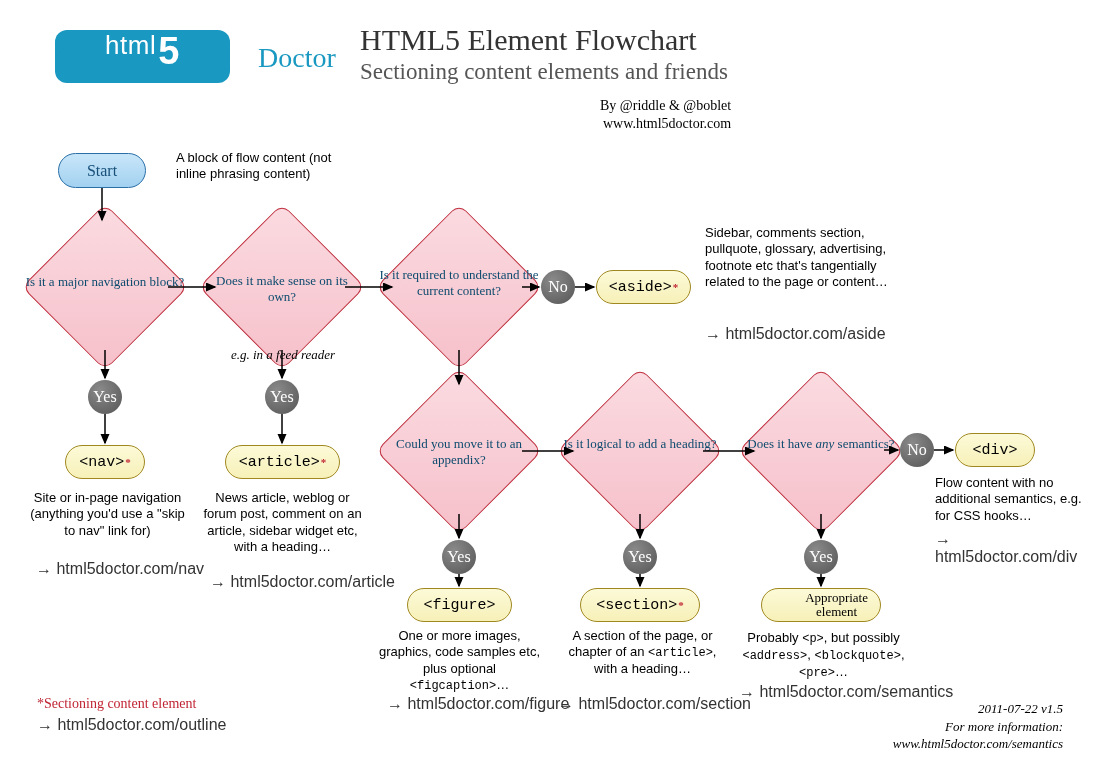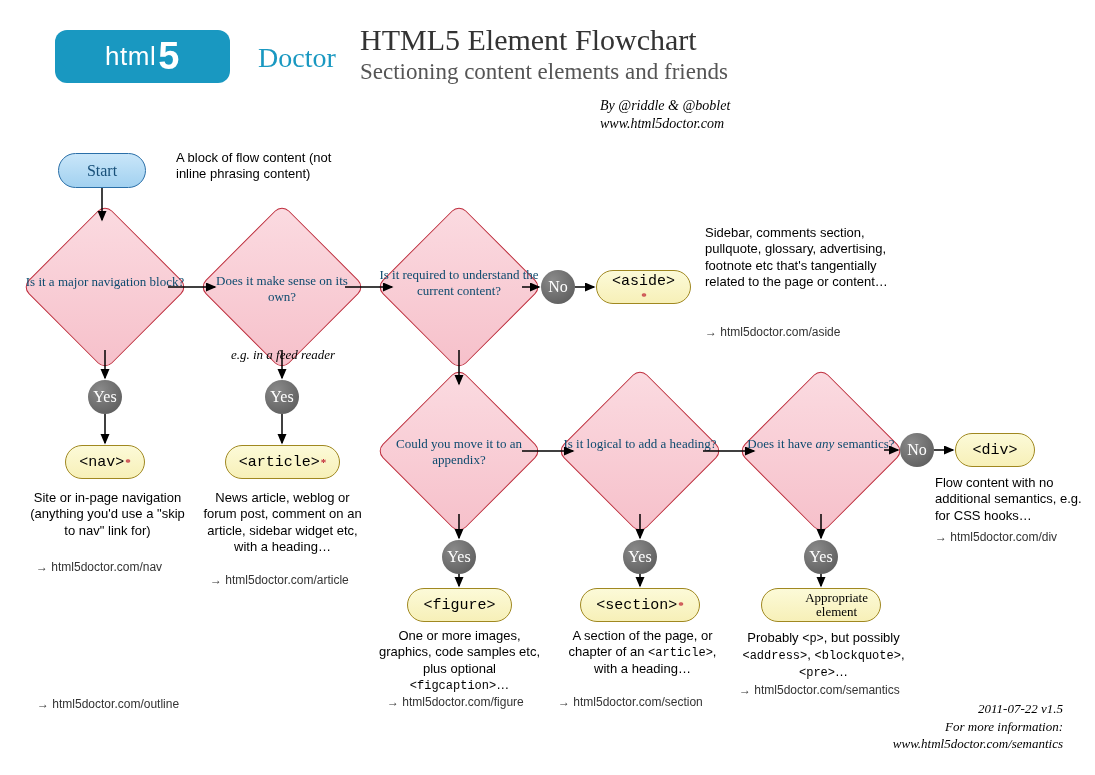--- a/index.html
+++ b/index.html
@@ -1,47 +1,47 @@
 <!DOCTYPE html>
 <html><head>
 <meta charset="utf-8">
 <style>
   * { box-sizing: border-box; margin: 0; padding: 0; }
   body { width: 1095px; height: 775px; font-family: Arial, Helvetica, sans-serif; background: #fff; position: relative; color: #000; }
   .abs { position: absolute; }
   
   
-  .logo { left: 55px; top: 30px; width: 175px; height: 53px; background: #1998c1; border-radius: 12px; display: flex; align-items: center; justify-content: center; color: #fff; font-size: 26px; font-weight: 400; letter-spacing: 0.5px; }
+  .logo { left: 55px; top: 30px; width: 175px; height: 53px; background: #1998c1; border-radius: 12px; display: flex; justify-content: center; color: #fff; font-size: 26px; font-weight: 400; letter-spacing: 0.5px; }
   .logo .five { font-size: 38px; font-weight: bold; margin-left: 2px; }
   .logo::before, .logo::after { content:""; position:absolute; top:50%; width:0; height:0; }
   .logo::before { left:-12px; border: 12px solid transparent; border-right-color:#1998c1; margin-top:-12px; }
   .logo::after  { right:-12px; border:12px solid transparent; border-left-color:#1998c1; margin-top:-12px; }
   .doctor { left: 258px; top: 42px; font-size: 28px; color: #1998c1; font-family: Georgia, serif; }
   
   .title { left: 360px; top: 23px; font-size: 30px; font-family: Georgia, 'Times New Roman', serif; color: #333; font-weight: 400; }
   .subtitle { left: 360px; top: 59px; font-size: 23px; font-family: Georgia, serif; color: #555; font-weight: 300; }
-  .byline { left: 600px; top: 97px; text-align: left; font-family: Georgia, serif; font-style: italic; font-size: 14px; color: #000; line-height: 1.3; }
+  .byline { left: 600px; top: 97px; text-align: right; font-family: Georgia, serif; font-size: 14px; color: #000; line-height: 1.3; }
   
   
   .start { left: 58px; top: 153px; width: 88px; height: 35px; border-radius: 18px; border: 1.5px solid #2a6fa8; background: linear-gradient(#c9e6f9,#a2d1f0); display: flex; align-items: center; justify-content: center; font-family: Georgia, serif; font-size: 16px; color: #185079; }
   .start-note { left: 176px; top: 150px; width: 170px; font-size: 13px; line-height: 1.25; }
   
   
   .diamond { position: absolute; width: 118px; height: 118px; transform: rotate(45deg); border: 1.5px solid #be2a3a; background: linear-gradient(135deg,#fbdbe1,#f6c0ca); border-radius: 10px; }
   .diamond-txt { position: absolute; width: 160px; text-align: center; font-family: Georgia, serif; font-size: 13px; color: #0c4a6e; line-height: 1.2; }
   
   
   .bubble { position: absolute; width: 34px; height: 34px; border-radius: 50%; background: radial-gradient(circle at 35% 30%, #8a8a8a, #555); color: #fff; display: flex; align-items: center; justify-content: center; font-family: Georgia, serif; font-size: 16px; }
   
   
   .pill { position: absolute; height: 34px; border-radius: 17px; border: 1.5px solid #a08820; background: linear-gradient(#fcfad8,#f7f0b8); display: flex; align-items: center; justify-content: center; font-family: 'Courier New', monospace; font-size: 15px; padding: 0 12px; }
   .pill .ast { color: #c02433; font-family: Georgia, serif; font-size: 15px; font-weight: bold; margin-left: 1px; vertical-align: super; font-size: 11px; }
   
   .desc { position: absolute; width: 165px; font-size: 13px; text-align: center; line-height: 1.25; }
-  .link { position: absolute; font-size: 12px; color: #333; font-family: Arial, sans-serif; }
+  .link { position: absolute; font-size: 16px; color: #333; font-family: Arial, sans-serif; }
   .link::before { content: "→ "; }
   
   .foot-ast { left: 37px; top: 695px; width: 380px; font-size: 13px; line-height: 1.3; }
   .foot-ast .hdr { color: #c02433; font-family: Georgia, serif; font-size: 14px; }
   .foot-ast .bd { font-family: Georgia, serif; font-size: 12px; color: #555; }
   
   .foot-right { right: 32px; top: 700px; text-align: right; font-family: Georgia, serif; font-style: italic; font-size: 13px; line-height: 1.35; }
   
   .feed-note { position:absolute; font-family: Georgia, serif; font-style: italic; font-size: 13px; text-align: center; width: 120px; }
   
@@ -88,21 +88,21 @@
 <div class="pill" style="left:225px; top:445px; width:115px;">
     <span>&lt;article&gt;</span>
     <span class="ast">*</span>
   </div>
 <div class="desc" style="left:200px; top:490px;">News article, weblog or forum post, comment on an article, sidebar widget etc, with a heading…</div>
 <div class="link" style="left:210px; top:573px;">html5doctor.com/article</div>
 
 <div class="diamond" style="left:400px; top:228px;"></div>
 <div class="diamond-txt" style="left:379px; top:267px;">Is it required to understand the current content?</div>
 <div class="bubble" style="left:541px; top:270px;">No</div>
-<div class="pill" style="left:596px; top:270px; width:95px;flex-direction:column;">
+<div class="pill" style="left:596px; top:270px; width:95px;">
     <span>&lt;aside&gt;</span>
     <span class="ast">*</span>
   </div>
 <div class="desc" style="left:705px; top:225px; width:190px; text-align:left;">Sidebar, comments section, pullquote, glossary, advertising, footnote etc that's tangentially related to the page or content…</div>
 <div class="link" style="left:705px; top:325px;">html5doctor.com/aside</div>
 
 <div class="diamond" style="left:400px; top:392px;"></div>
 <div class="diamond-txt" style="left:379px; top:436px;">Could you move it to an appendix?</div>
 <div class="bubble" style="left:442px; top:540px;">Yes</div>
 <div class="pill" style="left:407px; top:588px; width:105px;">
@@ -131,20 +131,21 @@
 <div class="link" style="left:739px; top:683px;">html5doctor.com/semantics</div>
 
 <div class="bubble" style="left:900px; top:433px;">No</div>
 <div class="pill" style="left:955px; top:433px; width:80px;">
     <span>&lt;div&gt;</span>
   </div>
 <div class="desc" style="left:935px; top:475px; width:150px; text-align:left;">Flow content with no additional semantics, e.g. for CSS hooks…</div>
 <div class="link" style="left:935px; top:530px;">html5doctor.com/div</div>
 
 <div class="abs foot-ast">
+  <div class="hdr">*Sectioning content element</div>
   <div class="link" style="position:relative; left:0; top:2px;">html5doctor.com/outline</div>
 </div>
 
 <div class="abs foot-right">
   <div>2011-07-22 v1.5</div>
   <div>For more information:</div>
   <div>www.html5doctor.com/semantics</div>
 </div>
 
 <svg class="arrows">

